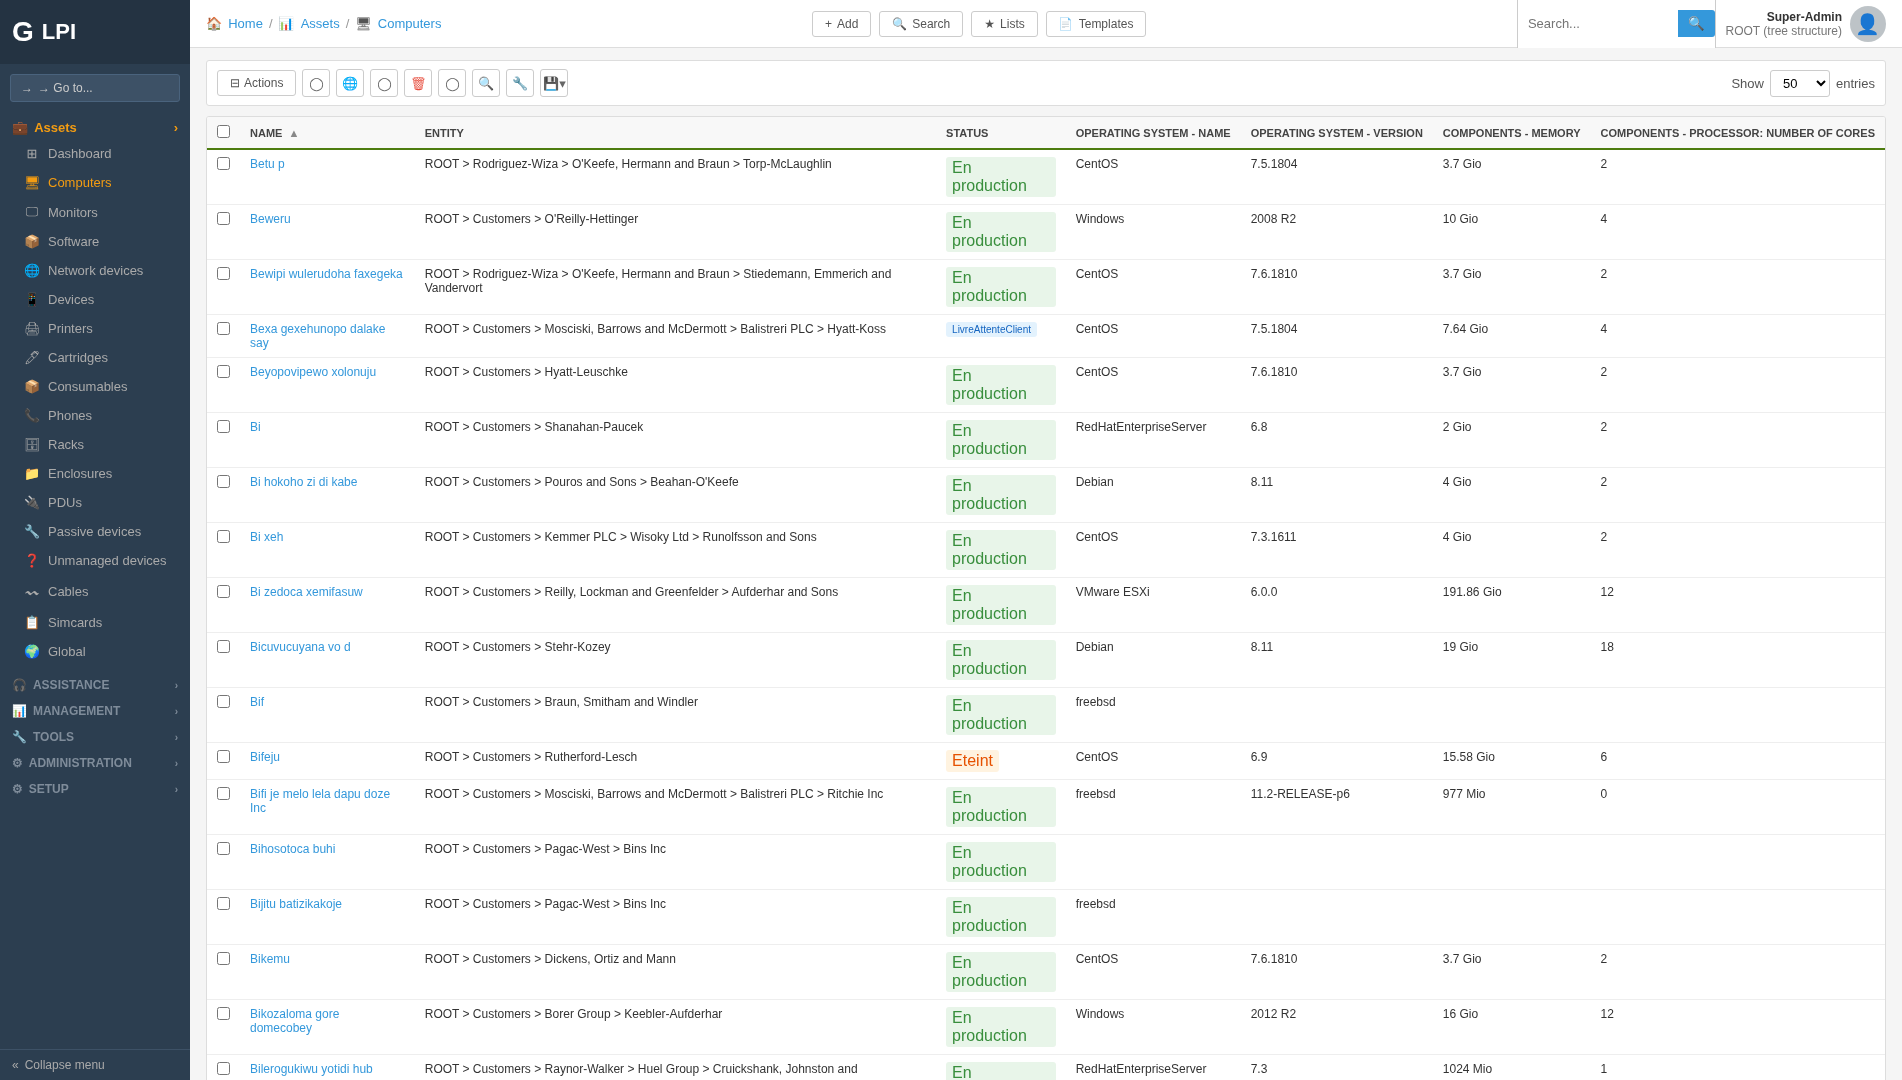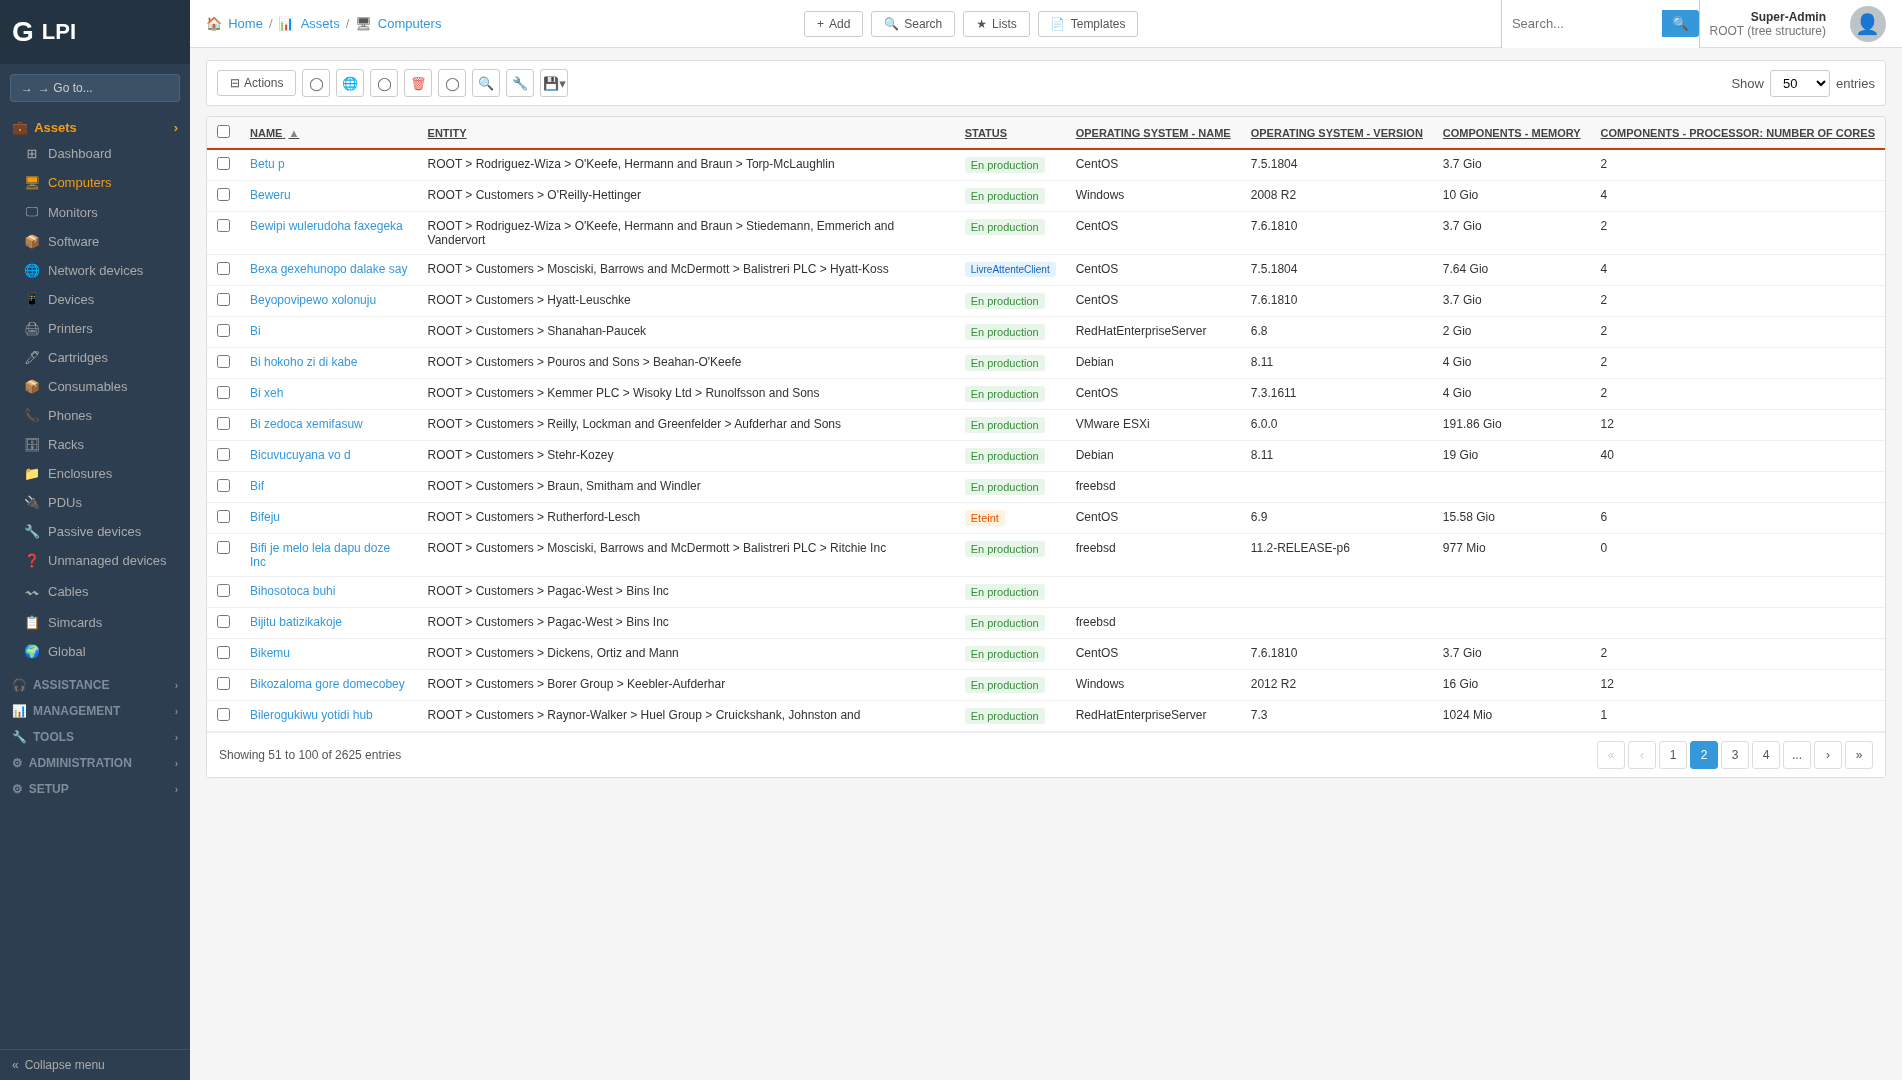--- a/index.html
+++ b/index.html
@@ -99,21 +99,21 @@
       border-radius: 3px;
       cursor: pointer;
       font-size: 12px;
       color: #555;
       display: flex; align-items: center; gap: 5px;
     }
     .topbar-right { display: flex; align-items: center; gap: 10px; }
     .search-container { display: flex; align-items: center; border: 1px solid #ccc; border-radius: 3px; background: white; }
     .search-input { border: none; outline: none; padding: 23px 10px; font-size: 13px; width: 160px; color: #999; }
     .search-btn { background: #3498db; border: none; padding: 6px 10px; cursor: pointer; border-radius: 0 3px 3px 0; color: white; }
-    .user-info { display: flex; align-items: center; gap: 24px; }
+    .user-info { display: flex; align-items: center; gap: 8px; }
     .user-text { text-align: right; font-size: 12px; }
     .user-name { font-weight: bold; color: #333; }
     .user-role { color: #777; }
     .user-avatar { width: 36px; height: 36px; border-radius: 50%; background: #bdc3c7; display: flex; align-items: center; justify-content: center; overflow: hidden; }
 
     
     #content {
       flex: 1;
       overflow-y: auto;
       padding: 12px 16px;
@@ -162,36 +162,35 @@
 
     
     .table-container { background: white; border: 1px solid #ddd; border-radius: 3px; overflow: hidden; }
     table { width: 100%; border-collapse: collapse; font-size: 12px; }
     thead tr { background: #f8f8f8; }
     th {
       padding: 8px 10px;
       text-align: left;
       font-weight: bold;
       color: #444;
-      border-bottom: 2px solid #c2410c;
+      border-bottom: 2px solid #4d7c0f;
       font-size: 11px;
       text-transform: uppercase;
       white-space: nowrap;
-      text-decoration: underline;
     }
     th.sortable { cursor: pointer; }
     th .sort-arrow { margin-left: 3px; color: #888; }
     td { padding: 7px 10px; border-bottom: 1px solid #eee; color: #333; vertical-align: top; }
     td a { color: #3498db; text-decoration: none; }
     .checkbox-cell { width: 30px; }
     .status-badge {
       display: inline-block;
       padding: 2px 6px;
       border-radius: 3px;
-      font-size: 11px;
+      font-size: 16px;
       background: #e8f5e9;
       color: #388e3c;
     }
     .status-badge.eteint { background: #fff3e0; color: #e65100; }
     .status-badge.livreattenteClient { background: #e3f2fd; color: #1565c0; font-size: 10px; }
 
     
     .pagination-bar {
       display: flex;
       align-items: center;
@@ -569,21 +568,21 @@
     <td>12</td>
   </tr>
             <tr>
     <td class="checkbox-cell"><input type="checkbox" style=""></td>
     <td><a href="#">Bicuvucuyana vo d</a></td>
     <td>ROOT &gt; Customers &gt; Stehr-Kozey</td>
     <td><span class="status-badge">En production</span></td>
     <td>Debian</td>
     <td>8.11</td>
     <td>19 Gio</td>
-    <td>40</td>
+    <td>18</td>
   </tr>
             <tr>
     <td class="checkbox-cell"><input type="checkbox" style=""></td>
     <td><a href="#">Bif</a></td>
     <td>ROOT &gt; Customers &gt; Braun, Smitham and Windler</td>
     <td><span class="status-badge">En production</span></td>
     <td>freebsd</td>
     <td></td>
     <td></td>
     <td></td>

